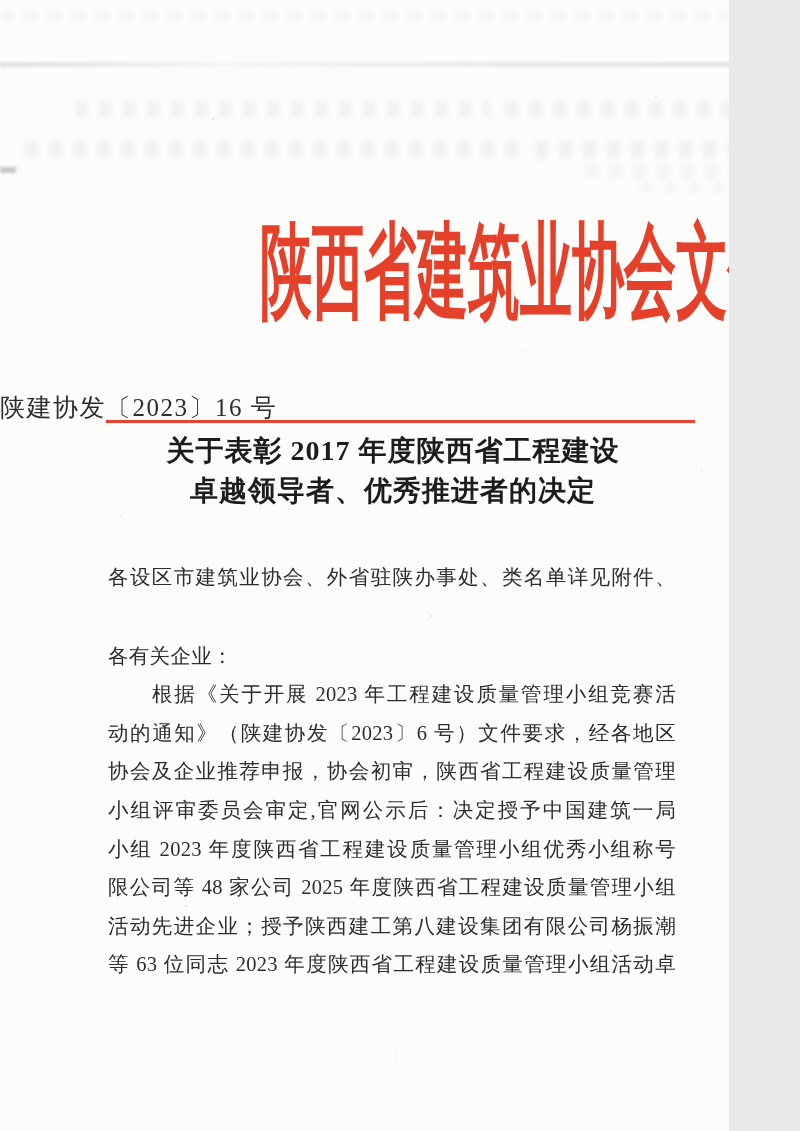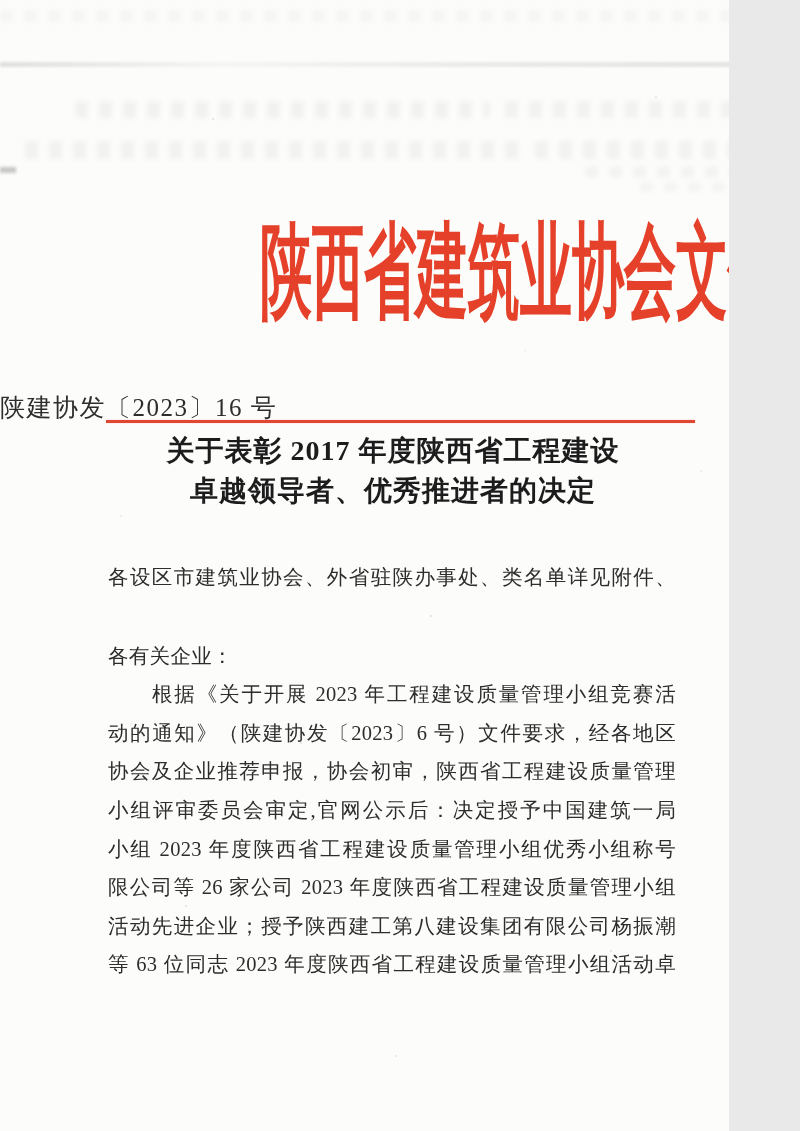--- a/index.html
+++ b/index.html
@@ -153,18 +153,18 @@
   </div>
 
   <div class="body-text">
     <div class="b-line">各设区市建筑业协会、外省驻陕办事处、类名单详见附件、</div>
     <div class="b-line short">各有关企业：</div>
     <div class="b-line indent">根据《关于开展 2023 年工程建设质量管理小组竞赛活</div>
     <div class="b-line">动的通知》（陕建协发〔2023〕6 号）文件要求，经各地区</div>
     <div class="b-line">协会及企业推荐申报，协会初审，陕西省工程建设质量管理</div>
     <div class="b-line">小组评审委员会审定,官网公示后：决定授予中国建筑一局</div>
     <div class="b-line">小组 2023 年度陕西省工程建设质量管理小组优秀小组称号</div>
-    <div class="b-line">限公司等 26 家公司 2023 年度陕西省工程建设质量管理小组</div>
+    <div class="b-line">限公司等 48 家公司 2025 年度陕西省工程建设质量管理小组</div>
     <div class="b-line">活动先进企业；授予陕西建工第八建设集团有限公司杨振潮</div>
     <div class="b-line">等 63 位同志 2023 年度陕西省工程建设质量管理小组活动卓</div>
   </div>
 
 </div>
 
 </body></html>

